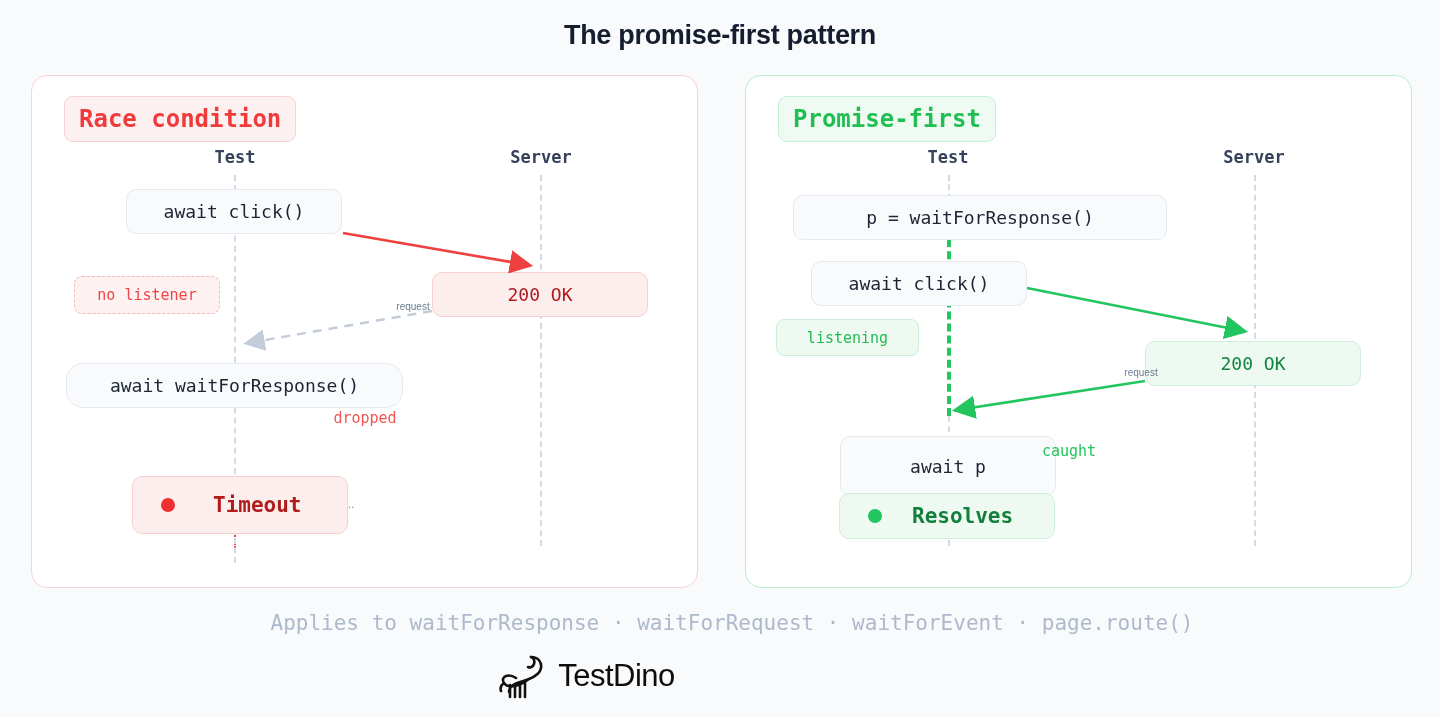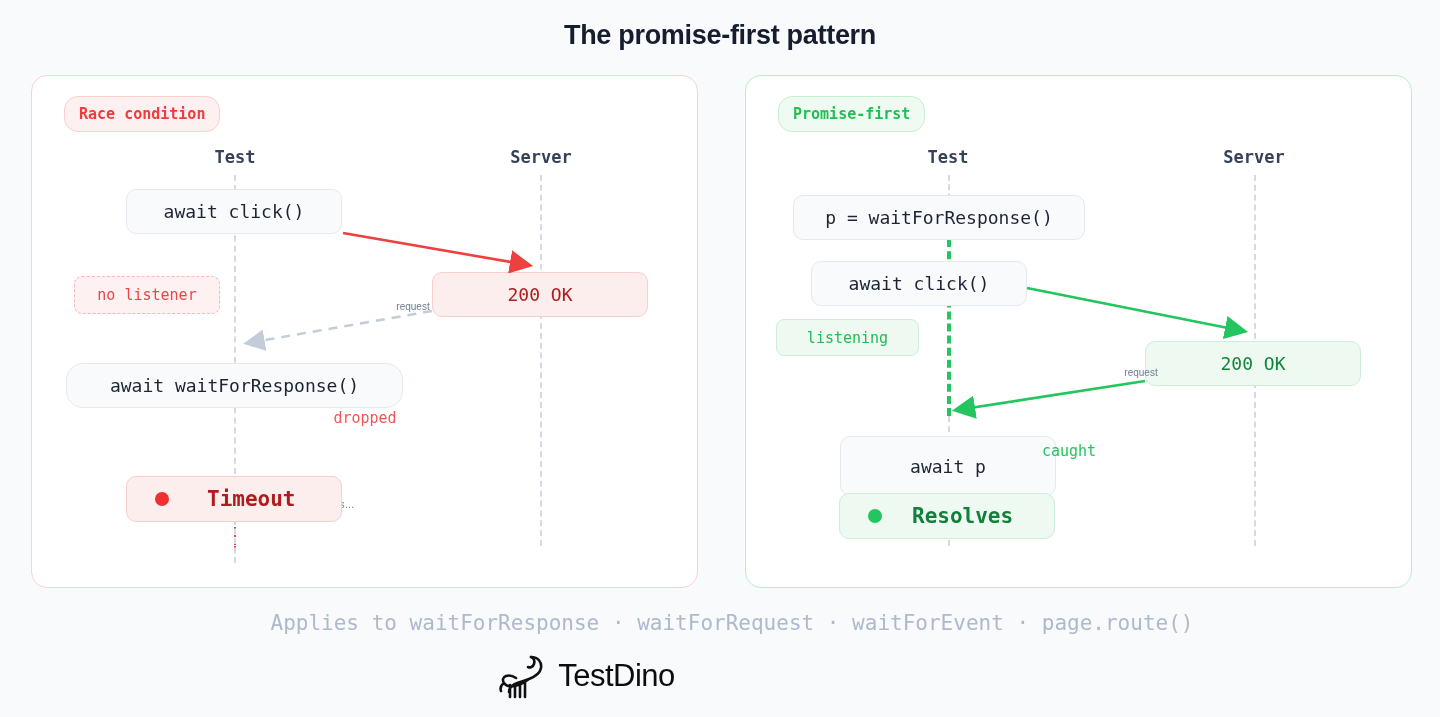--- a/index.html
+++ b/index.html
@@ -18,22 +18,22 @@
     font-size:27px;font-weight:bold;color:#151d2e;letter-spacing:-0.3px;
   }
 
   
   .panel{position:absolute;top:75px;height:511px;border-radius:16px;background:#ffffff;}
   .panel-left{left:31px;width:665px;border:1.5px solid #fbd2d2;}
   .panel-right{left:745px;width:665px;border:1.5px solid #b9eecb;}
 
   .badge-title{
     position:absolute;top:20px;left:32px;
-    font-family:"DejaVu Sans Mono", monospace;font-weight:bold;font-size:15px;
-    padding:8px 14px;border-radius:14px;
+    font-family:"DejaVu Sans Mono", monospace;font-weight:bold;font-size:24px;
+    padding:8px 14px;border-radius:9px;
   }
   .badge-red{color:#ef3b3b;background:#fdf0f0;border:1.5px solid #f9cfcf;}
   .badge-green{color:#21bf53;background:#effbf2;border:1.5px solid #c5efd3;}
 
   .col-label{
     position:absolute;font-family:"DejaVu Sans Mono", monospace;
     font-weight:bold;font-size:17px;color:#36415a;transform:translateX(-50%);
     white-space:nowrap;
   }
 
@@ -140,38 +140,38 @@
     <div class="node node-code" style="left:94px;top:113px;width:216px;height:45px;">await click()</div>
     <div class="node node-red" style="left:400px;top:196px;width:216px;height:45px;">200 OK</div>
     <div class="node node-code" style="left:34px;top:287px;width:337px;height:45px;border-radius:17px;">await waitForResponse()</div>
 
     <div class="tag tag-red-dashed" style="left:42px;top:200px;width:146px;height:38px;">no listener</div>
 
     <div class="edge-label lbl-gray" style="left:381px;top:225px;">request</div>
     <div class="edge-label lbl-red" style="left:333px;top:333px;">dropped</div>
     <div class="edge-label lbl-gray" style="left:304px;top:423px;">hangs…</div>
 
-    <div class="result result-red" style="left:94px;top:400px;width:216px;height:46px;">
+    <div class="result result-red" style="left:100px;top:400px;width:216px;height:58px;">
       <span class="dot dot-red" style="margin-left:28px;"></span>
       <span style="margin-left:38px;">Timeout</span>
     </div>
   </div>
 
   <div class="panel panel-right">
     <div class="badge-title badge-green">Promise-first</div>
 
     <div class="col-label" style="left:202px;top:71px;">Test</div>
     <div class="col-label" style="left:508px;top:71px;">Server</div>
 
     <div class="lifeline" style="left:202px;top:99px;height:52px;"></div>
     <div class="lifeline lifeline-green" style="left:201px;top:151px;height:189px;"></div>
     <div class="lifeline" style="left:202px;top:340px;height:130px;"></div>
     <div class="lifeline" style="left:508px;top:99px;height:371px;"></div>
 
-    <div class="node node-code" style="left:47px;top:119px;width:292px;height:45px;">p = waitForResponse()</div>
+    <div class="node node-code" style="left:47px;top:119px;width:374px;height:45px;">p = waitForResponse()</div>
     <div class="node node-code" style="left:65px;top:185px;width:216px;height:45px;">await click()</div>
     <div class="node node-green" style="left:399px;top:265px;width:216px;height:45px;">200 OK</div>
     <div class="node node-code" style="left:94px;top:360px;width:216px;height:60px;">await p</div>
 
     <div class="tag tag-green" style="left:30px;top:243px;width:143px;height:37px;">listening</div>
 
     <div class="edge-label lbl-gray" style="left:395px;top:291px;">request</div>
     <div class="edge-label lbl-green" style="left:323px;top:366px;">caught</div>
 
     <div class="result result-green" style="left:93px;top:417px;width:216px;height:46px;">

